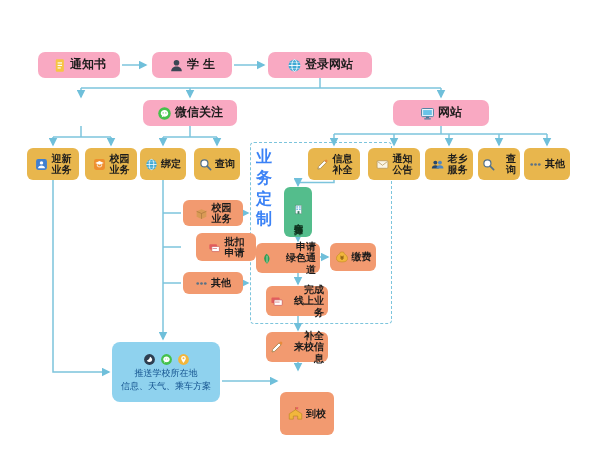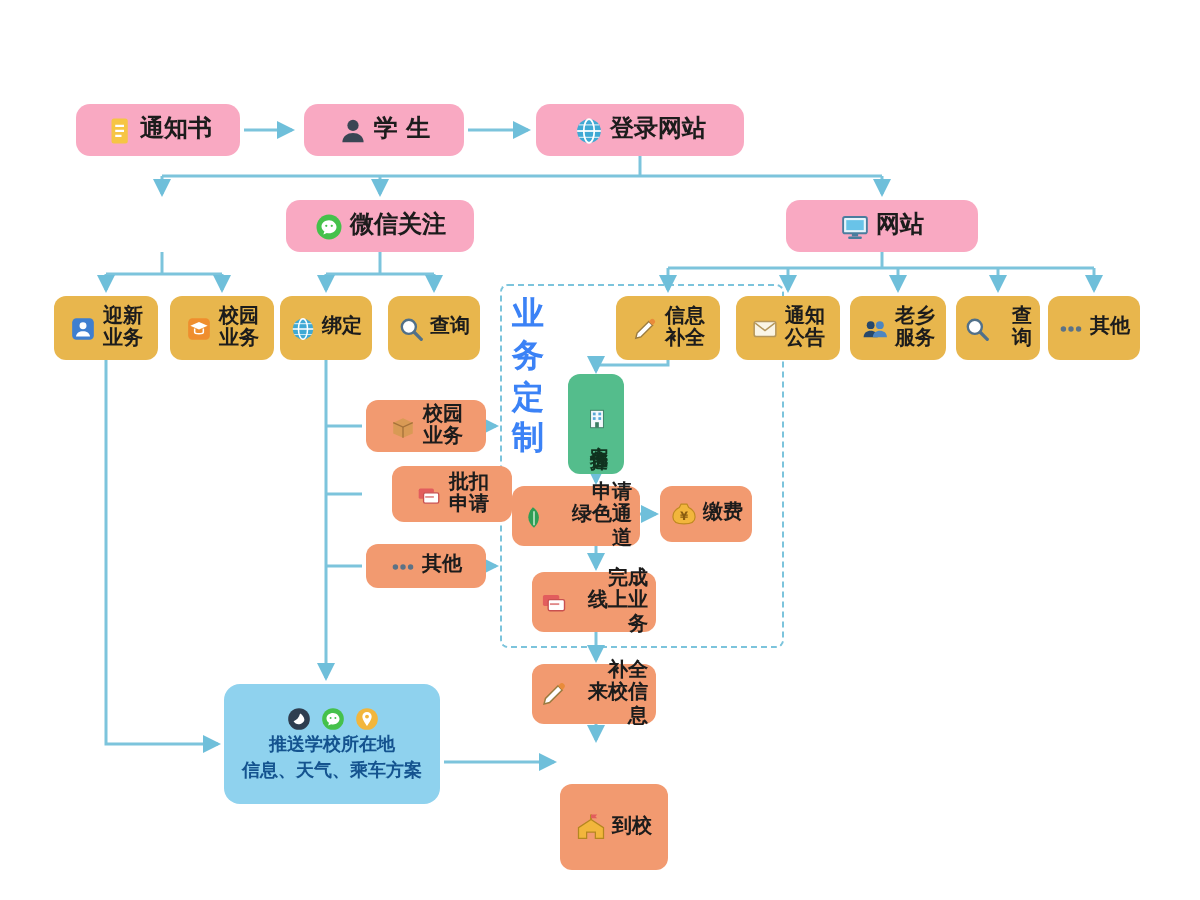--- a/index.html
+++ b/index.html
@@ -16,21 +16,21 @@
   .green-v{background:#54bd8c;flex-direction:column;gap:1px;padding:3px 2px;}
   .blue-box{background:#8fd2ee;flex-direction:column;gap:2px;border-radius:8px;color:#14538f;}
   .icon{display:inline-flex;align-items:center;justify-content:center;flex:0 0 auto;}
   .lbl{display:inline-block;}
   .w2{width:21px;word-break:break-all;}
   .lines{display:flex;flex-direction:column;}
   .v-lbl{writing-mode:vertical-rl;font-size:9px;line-height:1;letter-spacing:1px;color:#10331f;}
   .label-plain{position:absolute;font-weight:bold;font-size:16px;line-height:1.3;color:#3b82f6;
                word-break:break-all;}
   .appicons{display:flex;gap:4px;align-items:center;}
-  .blue-line{font-size:9px;font-weight:bold;}
+  .blue-line{font-size:9px;font-weight:normal;}
 </style>
 </head>
 <body>
 
 <svg width="0" height="0" style="position:absolute" aria-hidden="true">
   <defs>
     <symbol id="i-doc" viewBox="0 0 24 24">
         <rect x="6" y="2" width="13" height="20" rx="2" fill="#f6c544"></rect>
         <rect x="9" y="7" width="7" height="1.8" fill="#fff"></rect>
         <rect x="9" y="11" width="7" height="1.8" fill="#fff"></rect>

